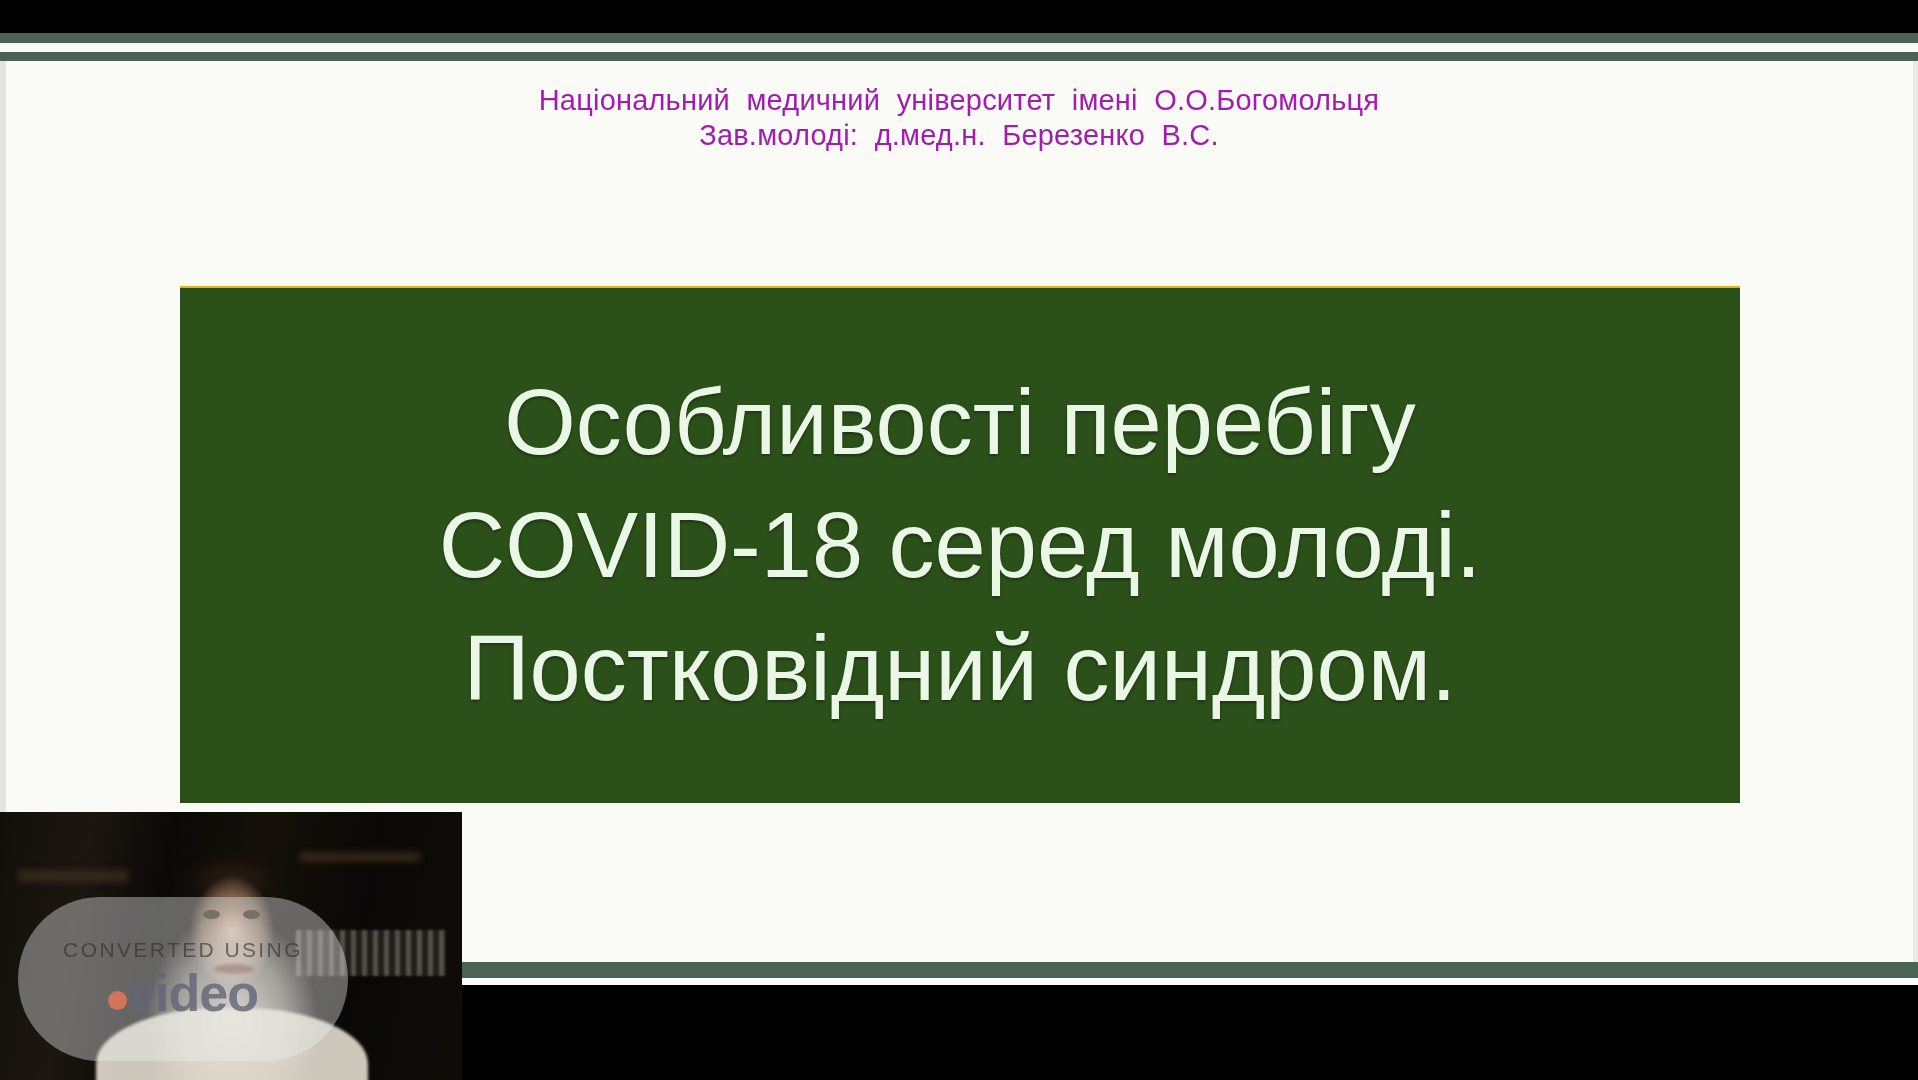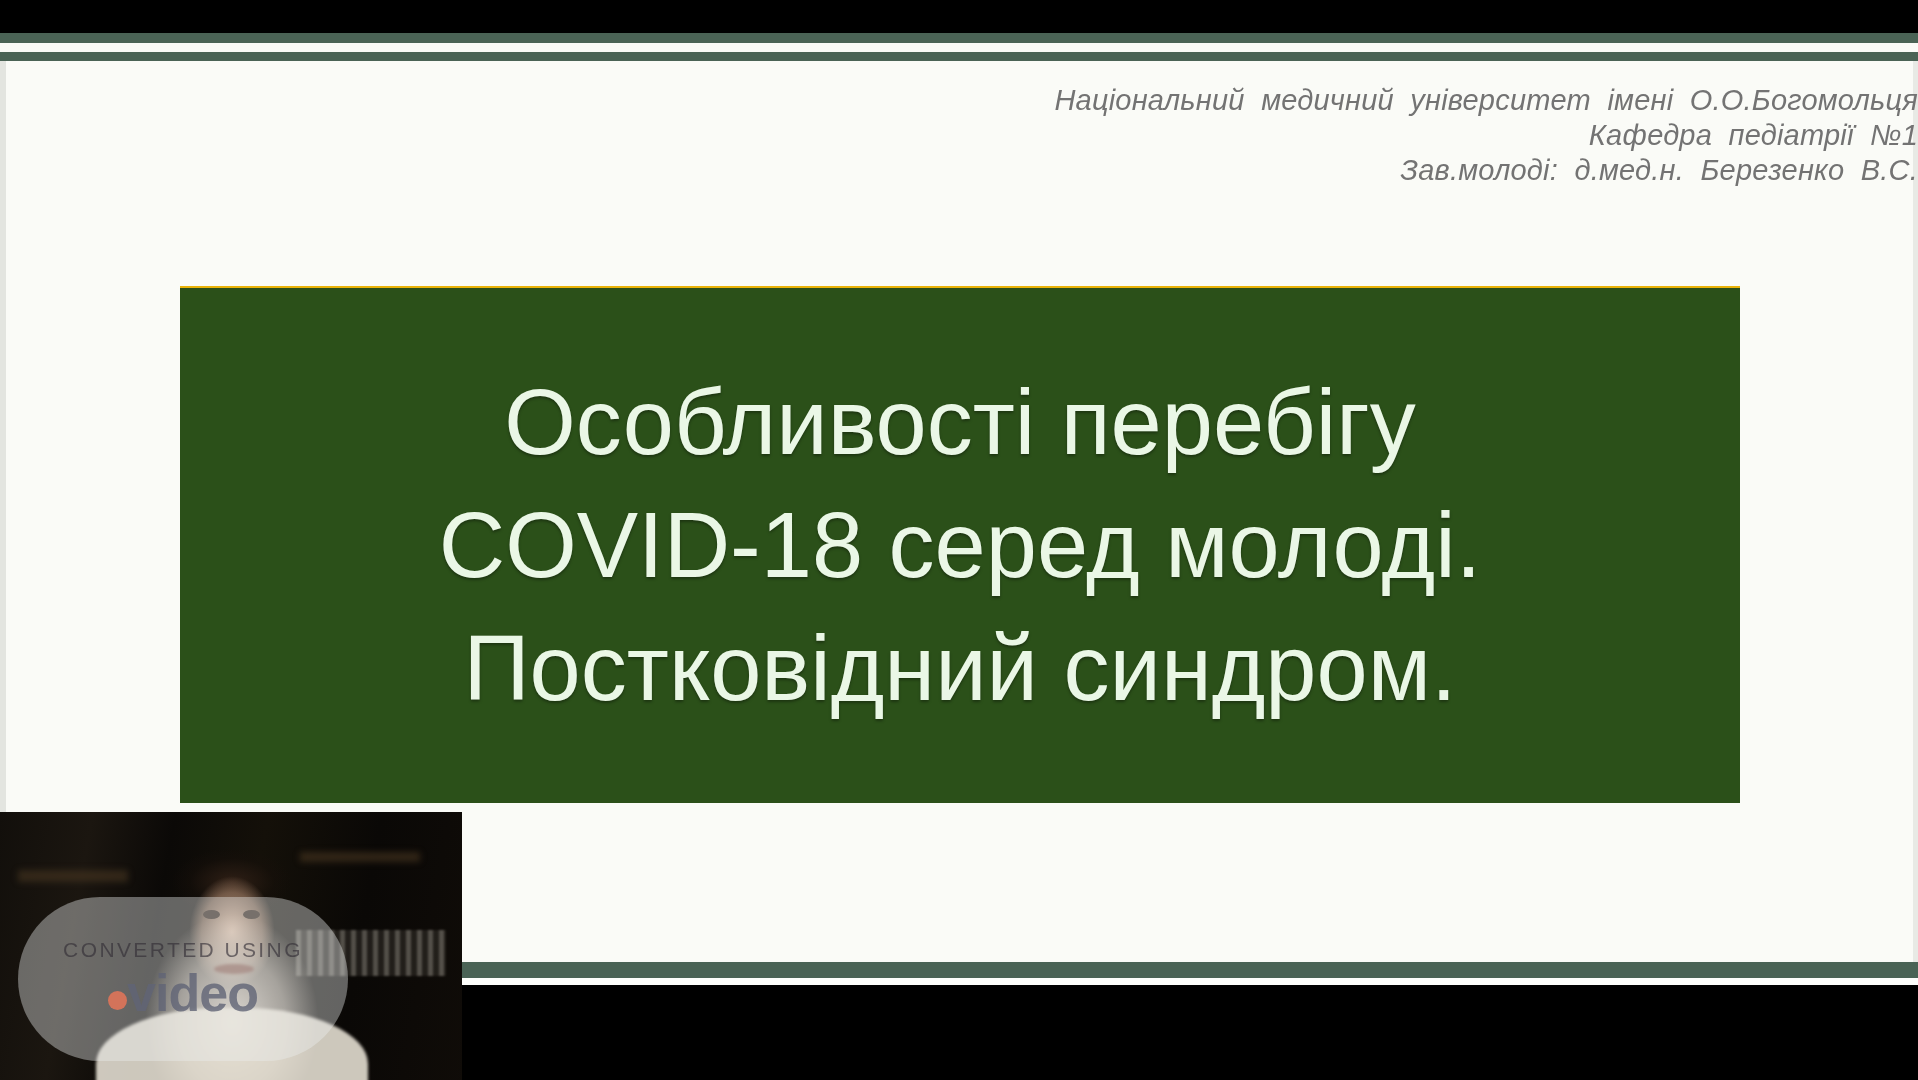--- a/index.html
+++ b/index.html
@@ -92,24 +92,23 @@
     width: 100%; height: 7px;
     background: #FDFEFB;
   }
 
   
   #slide-header {
     position: absolute;
     left: 0;
     top: 50px;
     width: 1918px;
-    text-align: right;
-    color: #737373;
+    text-align: center;
+    color: #a21caf;
     letter-spacing: 0.2px;
-    font-style: italic;
   }
   #slide-header .hdr-line {
     display: block;
     font-size: 29px;
     line-height: 35px;
     font-weight: 400;
     white-space: pre;
   }
 
   
@@ -272,21 +271,20 @@
     <div id="slide-edge-right"></div>
 
     <div id="band-top">
       <div class="rule-thick"></div>
       <div class="rule-gap"></div>
       <div class="rule-thin"></div>
     </div>
 
     <div id="slide-header">
       <span class="hdr-line">Національний  медичний  університет  імені  О.О.Богомольця</span>
-      <span class="hdr-line">Кафедра  педіатрії  №1</span>
       <span class="hdr-line">Зав.молоді:  д.мед.н.  Березенко  В.С.</span>
     </div>
 
     <div id="title-panel">
       <span class="title-line">Особливості перебігу</span>
       <span class="title-line">COVID-18 серед молоді.</span>
       <span class="title-line">Постковідний синдром.</span>
     </div>
 
     <div id="band-bottom">

